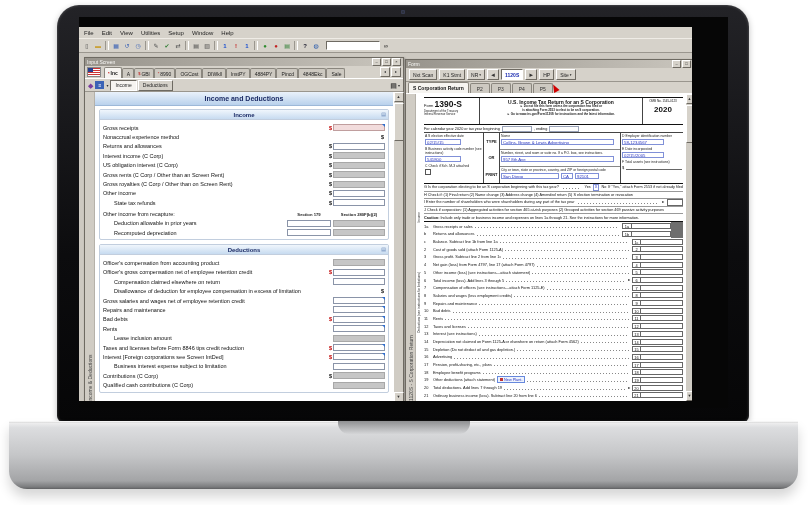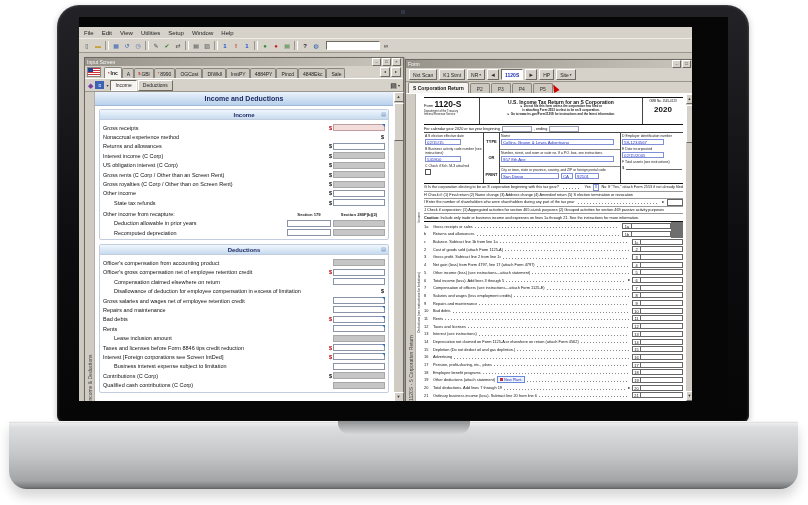--- a/index.html
+++ b/index.html
@@ -567,21 +567,21 @@
                   <span>1120S - S Corporation Return</span>
                 </div>
 
               <div class="paper">
                 <span class="fside" id="side-inc">Income</span>
                 <span class="fside" id="side-ded">Deductions (see instructions for limitations)</span>
 
                 <div class="fh">
                   <div class="fh-left">
                     <span class="fh-word">Form</span>
-                    <span class="fh-num">1120-S</span>
+                    <span class="fh-num">1390-S</span>
                     <div class="fh-dept">
                       <div>Department of the Treasury</div>
                       <div>Internal Revenue Service</div>
                     </div>
                   </div>
                   <div class="fh-mid">
                     <div class="fh-title">U.S. Income Tax Return for an S Corporation</div>
                     <div class="fh-sub">
 
                     <div>► Do not file this form unless the corporation has filed or</div>

